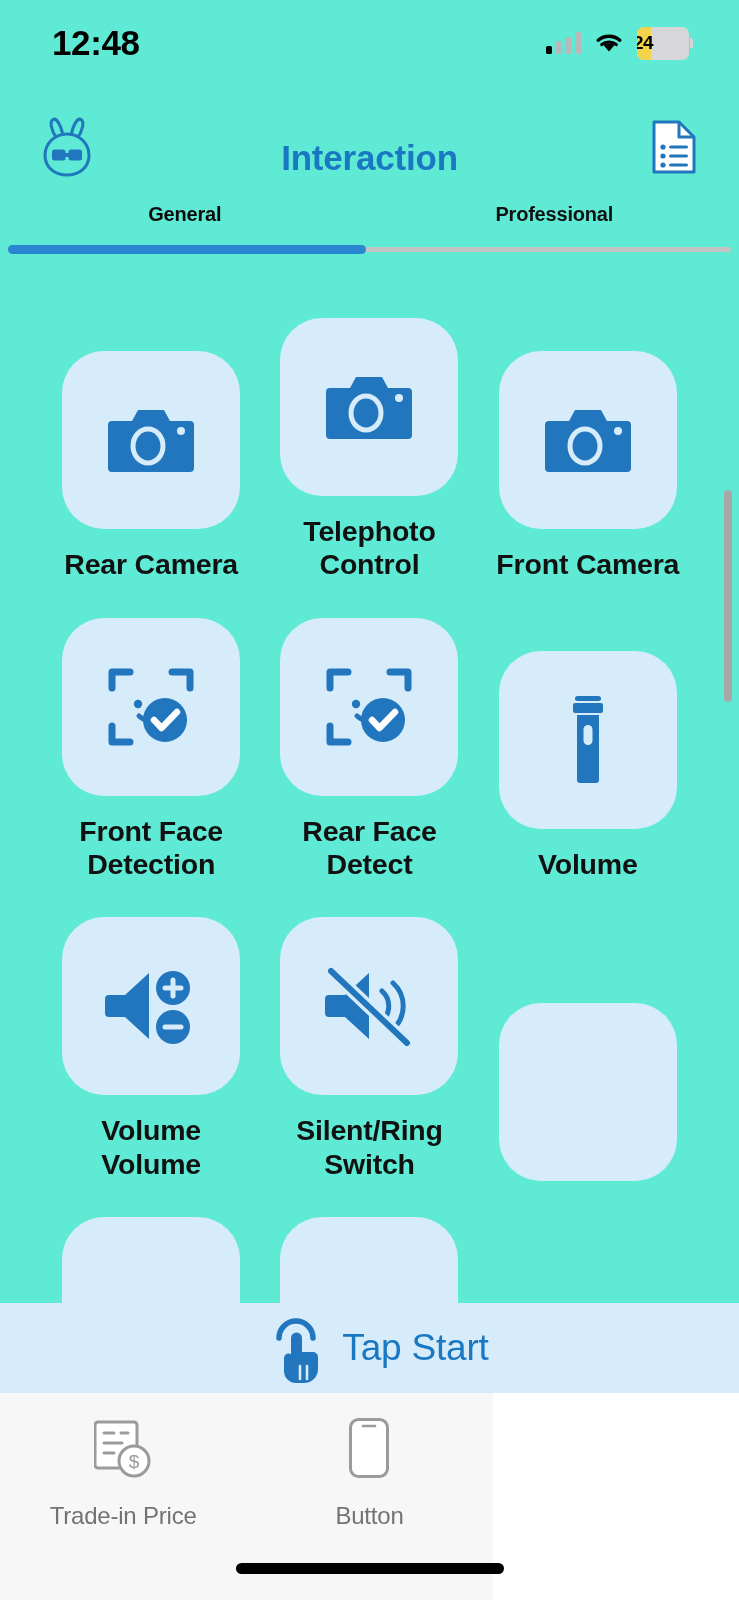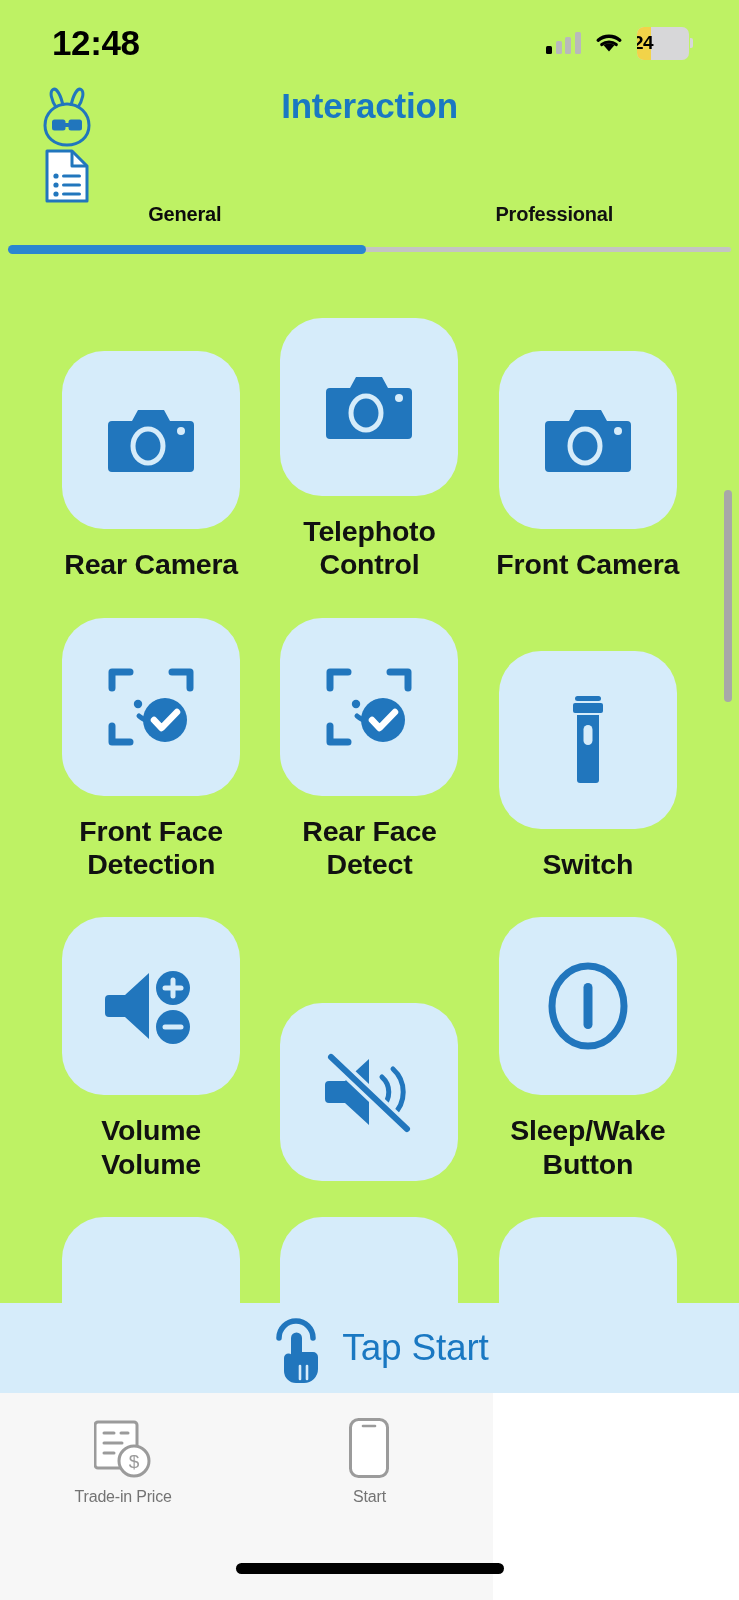--- a/index.html
+++ b/index.html
@@ -7,21 +7,21 @@
     width: 739px;
     height: 1600px;
     background: #ffffff;
     font-family: "Liberation Sans", sans-serif;
     overflow: hidden;
   }
   .phone {
     position: relative;
     width: 739px;
     height: 1600px;
-    background: #bef264;
+    background: #5eead4;
     overflow: hidden;
   }
 
   
   .statusbar {
     position: absolute;
     top: 0; left: 0; right: 0;
     height: 86px;
     display: flex;
     align-items: center;
@@ -76,24 +76,23 @@
     border-radius: 0 2px 2px 0;
     margin-left: 1.5px;
   }
 
   
   .header {
     position: absolute;
     top: 86px; left: 0; right: 0;
     height: 92px;
     display: flex;
-    align-items: flex-start;
+    align-items: flex-end;
     justify-content: space-between;
     padding: 0 34px 0 36px;
-    flex-direction: column;
   }
   .header-title {
     position: absolute;
     left: 0; right: 0;
     text-align: center;
     font-size: 35px;
     font-weight: bold;
     color: #1a78c2;
     letter-spacing: -0.2px;
     pointer-events: none;
@@ -224,22 +223,22 @@
     display: flex;
     flex-direction: column;
     align-items: center;
     padding-top: 17px;
     background: #f7f7f7;
     cursor: pointer;
   }
   .nav-item.plain { background: #ffffff; cursor: default; }
   .nav-icon { height: 76px; display: flex; align-items: center; justify-content: center; }
   .nav-label {
-    margin-top: 2px;
-    font-size: 16px;
+    margin-top: 16px;
+    font-size: 24px;
     color: #737373;
     letter-spacing: -0.2px;
   }
   .home-indicator {
     position: absolute;
     left: 50%;
     transform: translateX(-50%);
     bottom: 26px;
     width: 268px;
     height: 11px;
@@ -392,21 +391,21 @@
 
       <div class="cell">
         <div class="tile">
           <svg width="46" height="92" viewBox="0 0 46 92">
             <rect x="10" y="2" width="26" height="5" rx="2.5" fill="#2176bd"></rect>
             <rect x="8" y="9" width="30" height="10" rx="2" fill="#2176bd"></rect>
             <path d="M12 21 H34 V86 A3 3 0 0 1 31 89 H15 A3 3 0 0 1 12 86 Z" fill="#2176bd"></path>
             <rect x="18.5" y="31" width="9" height="20" rx="4.5" fill="#d6ecfa"></rect>
           </svg>
         </div>
-        <div class="cell-label">Switch</div>
+        <div class="cell-label">Volume</div>
       </div>
 
       <div class="cell">
         <div class="tile">
           <svg width="92" height="86" viewBox="0 0 92 86">
             <path d="M4 32 H20 L44 10 V76 L20 54 H4 A4 4 0 0 1 0 50 V36 A4 4 0 0 1 4 32 Z" fill="#2176bd"></path>
             <circle cx="68" cy="25" r="17" fill="#2176bd"></circle>
             <g stroke="#d6ecfa" stroke-width="5" stroke-linecap="round">
               <path d="M60 25 H76"></path>
                 <path d="M68 17 V33"></path>
@@ -423,31 +422,23 @@
           <svg width="92" height="86" viewBox="0 0 92 86">
             <path d="M6 32 H22 L46 10 V76 L22 54 H6 A4 4 0 0 1 2 50 V36 A4 4 0 0 1 6 32 Z" fill="#2176bd"></path>
             <g stroke="#2176bd" stroke-width="5" fill="none" stroke-linecap="round">
               <path d="M59 28 a20 20 0 0 1 0 30"></path>
               <path d="M70 20 a31 31 0 0 1 0 46"></path>
             </g>
             <path d="M8 8 L84 80" stroke="#d6ecfa" stroke-width="13" stroke-linecap="round"></path>
             <path d="M8 8 L84 80" stroke="#2176bd" stroke-width="6" stroke-linecap="round"></path>
           </svg>
         </div>
-      </div>
-
-      <div class="cell">
-        <div class="tile">
-          <svg width="86" height="90" viewBox="0 0 86 90">
-            <ellipse cx="43" cy="45" rx="36" ry="40" fill="none" stroke="#2176bd" stroke-width="7"></ellipse>
-            <rect x="38.5" y="22" width="9" height="46" rx="4.5" fill="#2176bd"></rect>
-          </svg>
-        </div>
-        <div class="cell-label">Sleep/Wake Button</div>
-      </div>
+        <div class="cell-label">Silent/Ring Switch</div>
+      </div>
+
 
       <div class="cell">
         <div class="tile"></div>
       </div>
       <div class="cell">
         <div class="tile"></div>
       </div>
       <div class="cell">
         <div class="tile"></div>
       </div>
@@ -486,21 +477,21 @@
       <div class="nav-label">Trade-in Price</div>
     </div>
 
     <div class="nav-item">
       <div class="nav-icon">
         <svg width="42" height="62" viewBox="0 0 42 62">
           <rect x="2.5" y="2.5" width="37" height="57" rx="8" fill="#fff" stroke="#9b9b9b" stroke-width="3"></rect>
           <path d="M15 9 H27" stroke="#9b9b9b" stroke-width="2.6" stroke-linecap="round"></path>
         </svg>
       </div>
-      <div class="nav-label">Start</div>
+      <div class="nav-label">Button</div>
     </div>
 
     <div class="nav-item plain">
       <div class="nav-icon"></div>
       <div class="nav-label"></div>
     </div>
 
   </div>
 
   <div class="home-indicator"></div>

